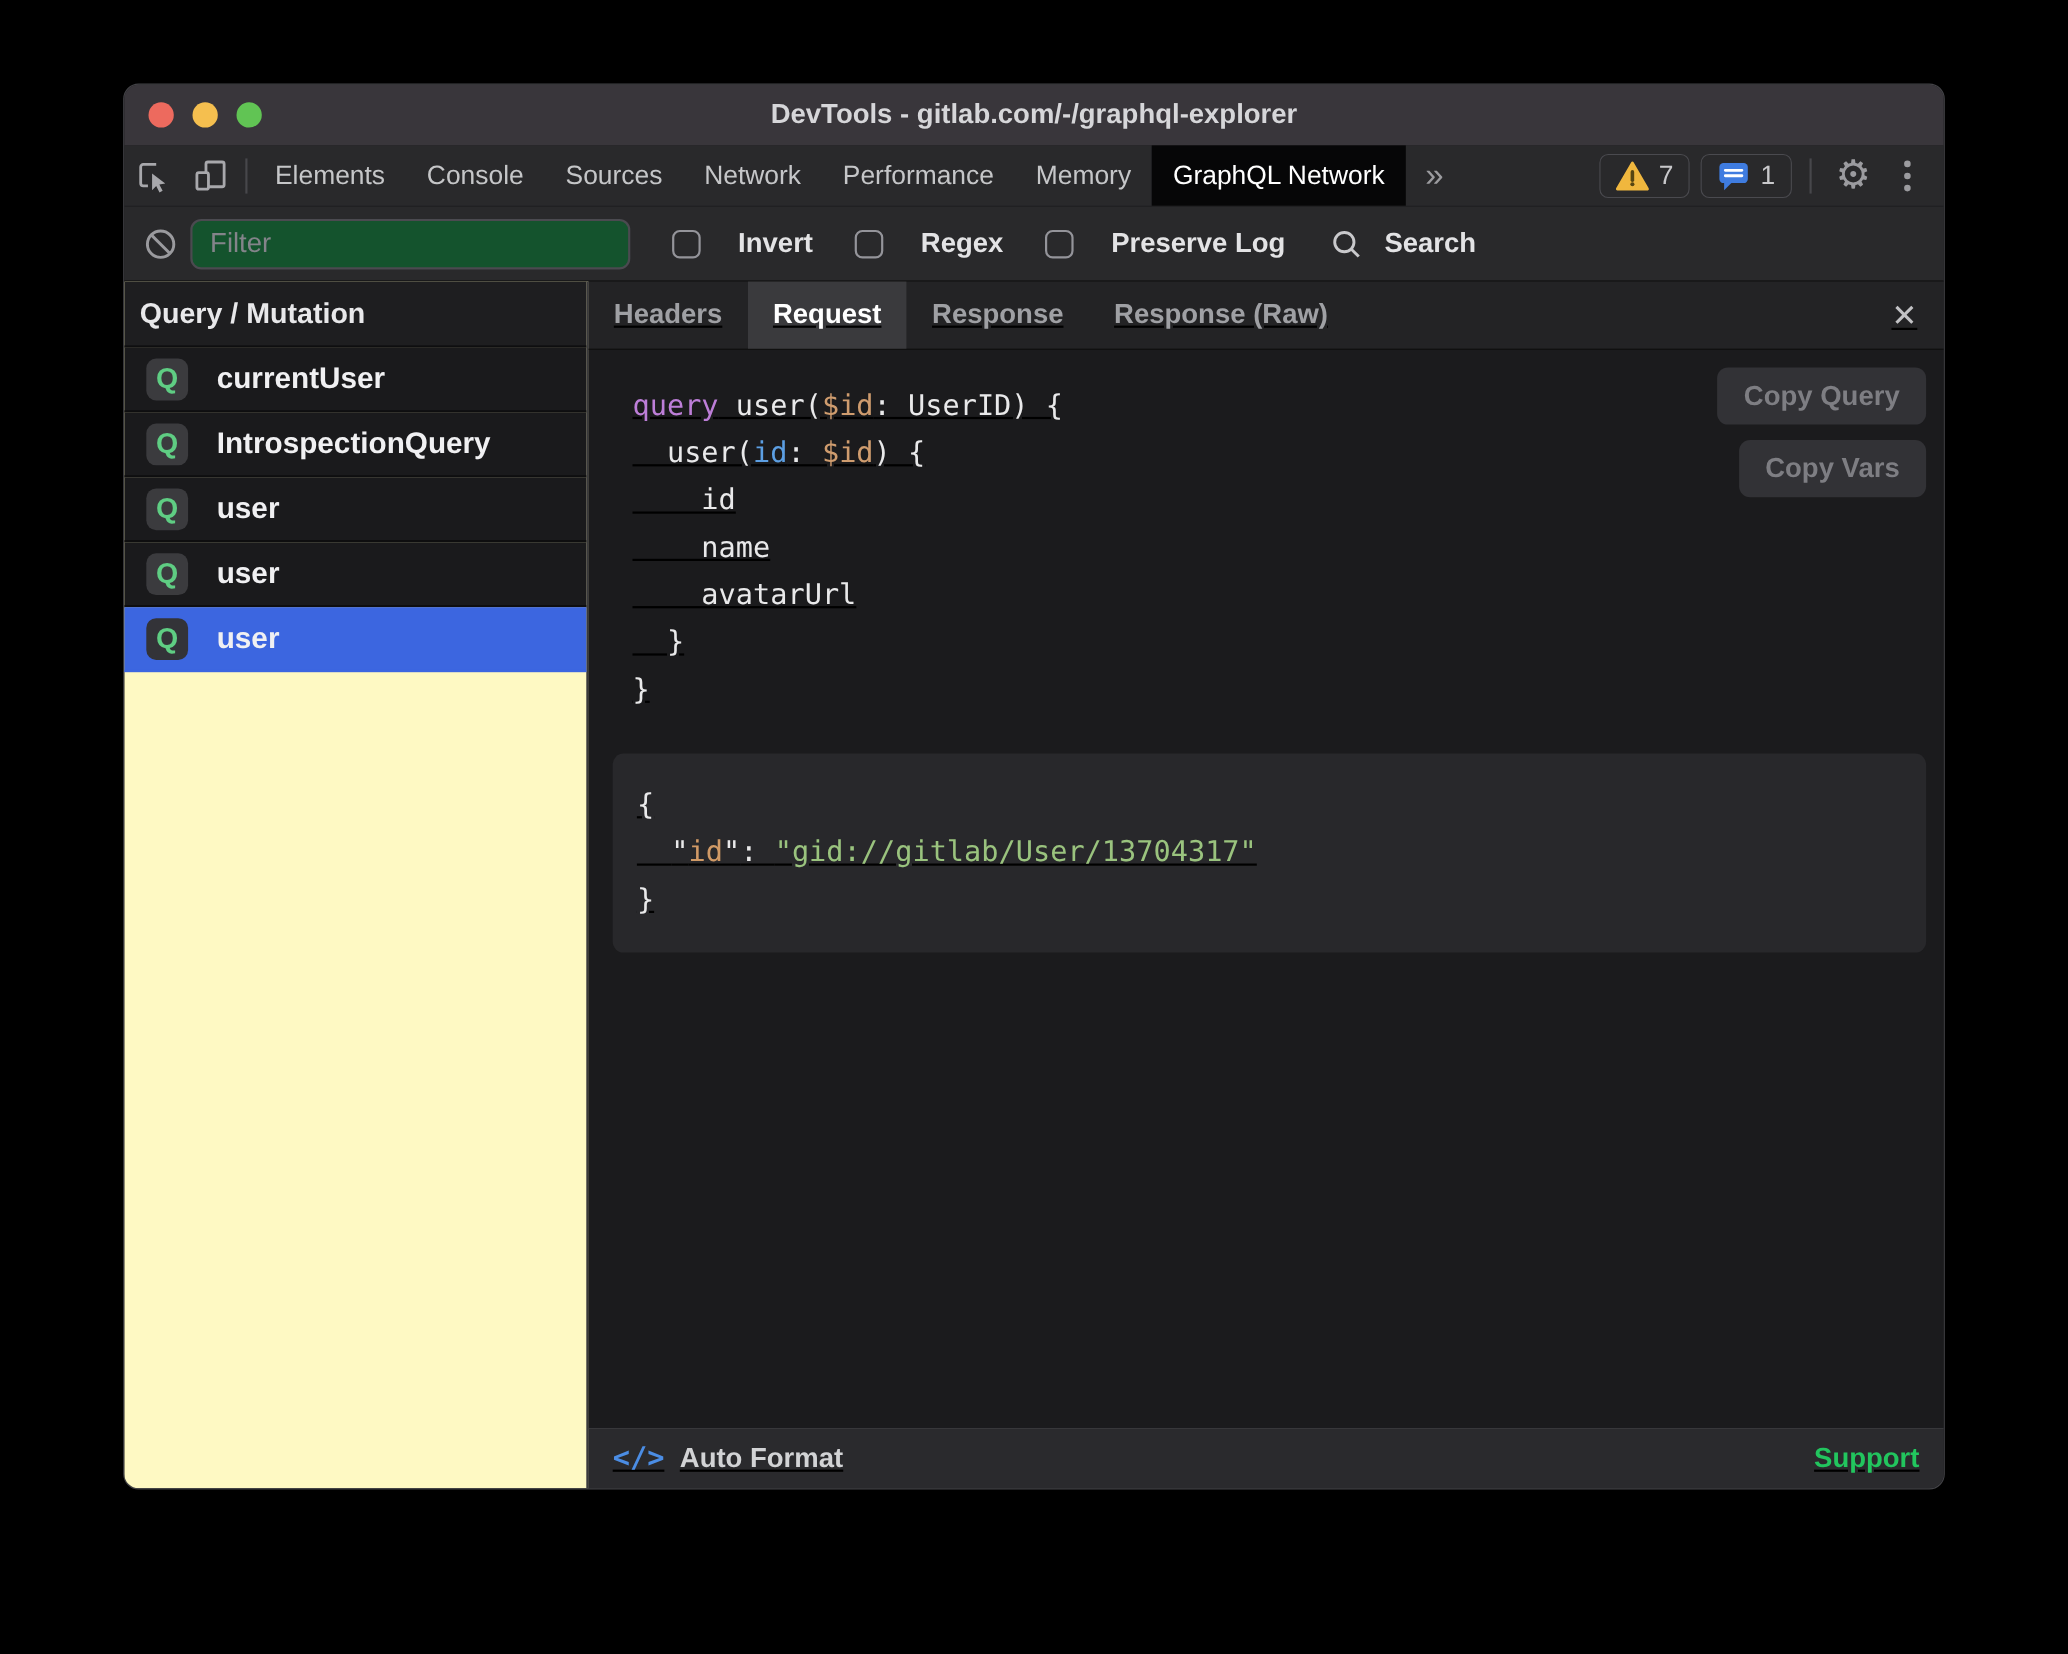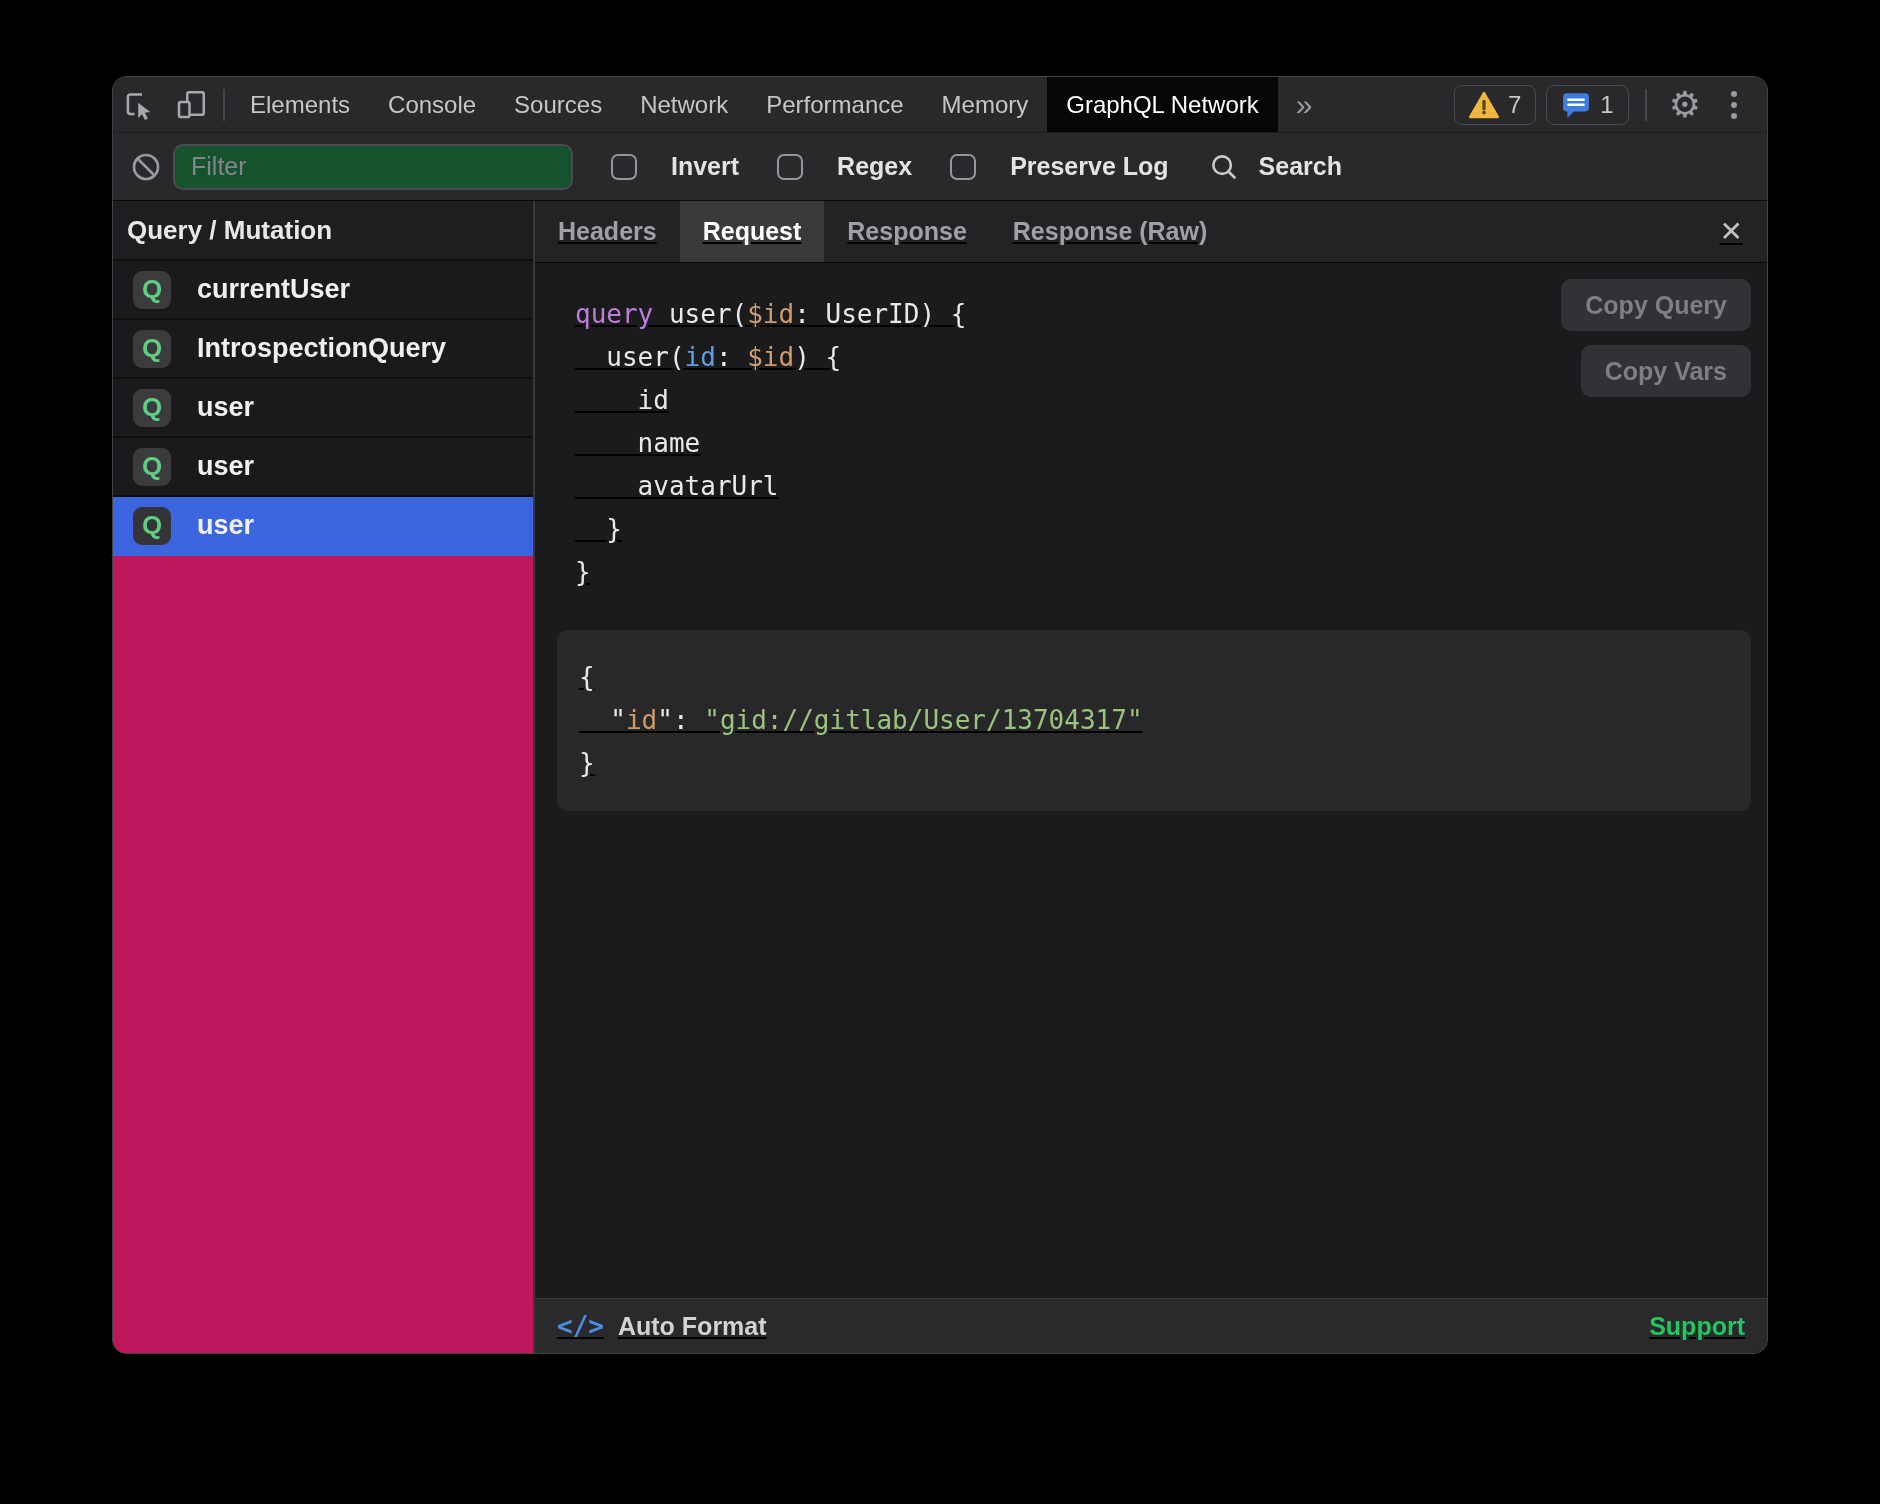--- a/index.html
+++ b/index.html
@@ -42,21 +42,21 @@
   .filter-input::placeholder{ color:#84848a; }
   .cb-group{ display:flex; align-items:center; gap:14px; margin-left:38px; }
   .cb{ width:26px; height:26px; border:2.5px solid #94949a; border-radius:7px; background:transparent; }
   .cb-label{ font-size:25px; font-weight:700; color:#e3e3e5; white-space:nowrap;margin-left:20px; }
   .search-group{ display:flex; align-items:center; margin-left:40px; }
 
   
   .main{ flex:1; display:flex; min-height:0; }
 
   
-  .sidebar{ width:422px; flex:0 0 auto; background:#be185d; border-right:2px solid #39393c; display:flex; flex-direction:column; }
+  .sidebar{ width:422px; flex:0 0 auto; background:#fef9c3; border-right:2px solid #39393c; display:flex; flex-direction:column; }
   .sb-header{ height:60px; background:#1e1e20; border-bottom:2px solid #0e0e0f; display:flex; align-items:center; padding-left:14px;
     font-size:26px; font-weight:700; color:#e8e8ea; flex:0 0 auto; }
   .sb-item{ height:59px; background:#1a1a1c; border-bottom:2px solid #0e0e0f; display:flex; align-items:center; padding-left:20px; flex:0 0 auto; }
   .sb-item.selected{ background:#3c66e0; border-bottom-color:#3c66e0; }
   .qbadge{ width:38px; height:38px; border-radius:9px; background:#3b3b3e; display:flex; align-items:center; justify-content:center;
     font-size:26px; font-weight:800; color:#5fcd83; flex:0 0 auto; }
   .sb-item.selected .qbadge{ background:#333338; }
   .sb-label{ margin-left:26px; font-size:27px; font-weight:700; color:#f0f0f2; }
 
   
@@ -88,20 +88,28 @@
   .fmt-label{ margin-left:14px; font-size:25px; font-weight:700; color:#d2d3d5; }
   .support{ margin-left:auto; font-size:25px; font-weight:700; color:#22c55e; }
 
   svg{ display:block; }
 </style>
 </head>
 <body>
 
 <div class="window">
 
+  <div class="titlebar">
+    <div class="traffic">
+      <span class="light red"></span>
+      <span class="light yellow"></span>
+      <span class="light green"></span>
+    </div>
+    <div class="wtitle">DevTools - gitlab.com/-/graphql-explorer</div>
+  </div>
 
   <div class="toolbar">
     <div class="tb-iconbtn">
       <span>
         <svg width="36" height="36" viewBox="0 0 24 24" fill="none" stroke="#a8a8ac" stroke-width="1.7">
           <path d="M14 5 H6.2 A1.6 1.6 0 0 0 4.6 6.6 V16.4 A1.6 1.6 0 0 0 6.2 18 H9"></path>
           <path d="M11.5 10.5 L19.5 16.6 L15.9 17.1 L17.9 21 L16 22 L14 18.1 L11.5 20.6 Z" fill="#a8a8ac" stroke="none"></path>
         </svg>
       </span>
     </div>

